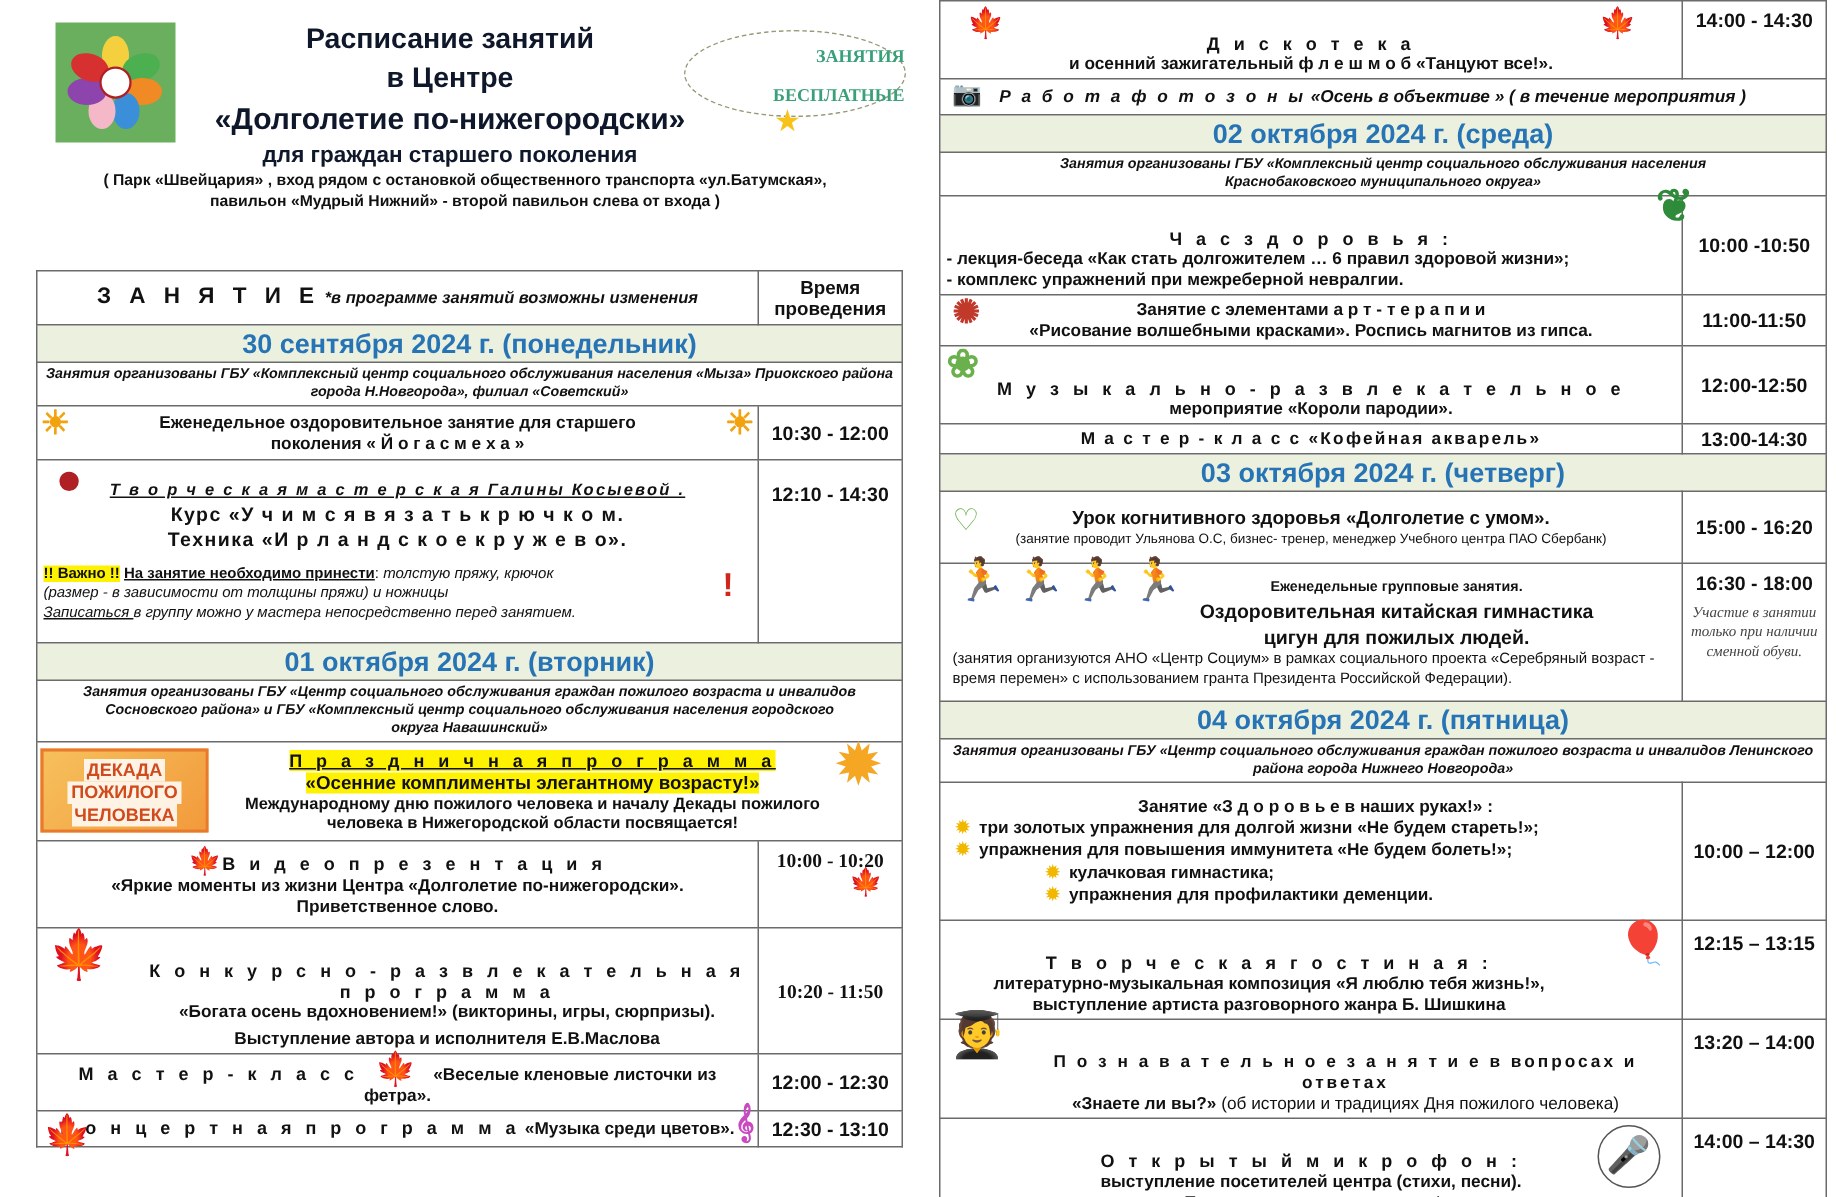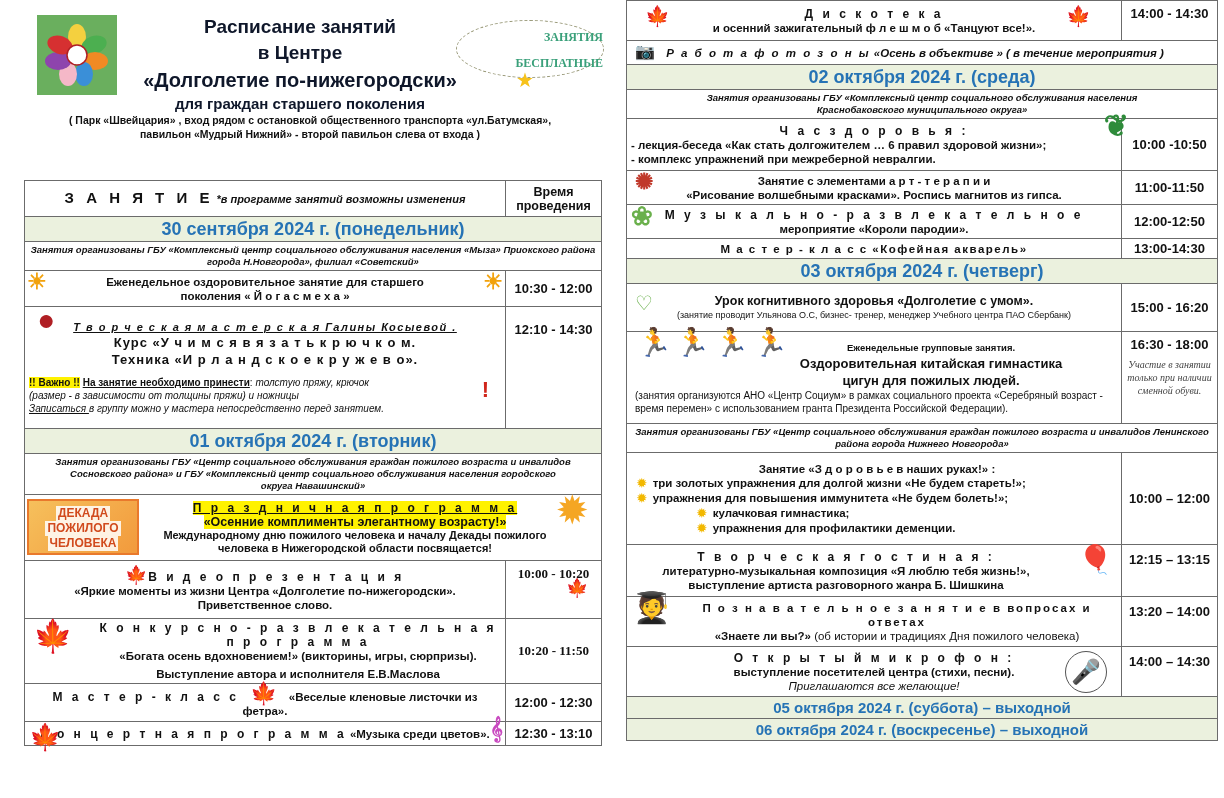--- a/index.html
+++ b/index.html
@@ -28,21 +28,21 @@
   td { border: 1.5px solid #6b6b6b; vertical-align: middle; padding: 2px 4px; font-size: 11.5px; line-height: 14px; }
   .tbl-left { position: absolute; left: 24px; top: 180px; width: 578px; }
   .tbl-right { position: absolute; left: 2px; top: 0px; width: 592px; }
   .col-time { width: 96px; }
   .day { background: #ebf1de; color: #2673b5; font-weight: bold; text-align: center; font-size: 18px; line-height: 22px; padding: 1px; }
   .day.small { font-size: 15px; line-height: 19px; }
   .org { font-style: italic; text-align: center; font-size: 9.5px; line-height: 12px; font-weight: bold; }
   .center { text-align: center; }
   .time { text-align: center; font-weight: bold; font-size: 13px; }
   .time-serif { text-align: center; font-weight: bold; font-size: 13px; font-family: "Liberation Serif", serif; }
-  .sp { letter-spacing: 3px; font-weight: bold; }
+  .sp { letter-spacing: 3px; font-weight: bold; margin-top: 19px; }
   .b { font-weight: bold; }
   .i { font-style: italic; }
   .u { text-decoration: underline; }
   .hl { background: #fff200; }
   .note-time { font-family: Liberation Serif, serif; font-style: italic; font-size: 10px; line-height: 13px; color: #444; font-weight: normal; margin-top: 6px; }
   .cellrel { position: relative; }
   .abs-ico { position: absolute; }
   .decada { display: inline-block; width: 112px; height: 56px; background: linear-gradient(135deg,#f6c05c,#f29a3c); border: 2px solid #e9792c; color: #d14a1d; font-weight: bold; font-size: 12px; line-height: 15px; text-align: center; padding-top: 5px; }
   .decada span { background: rgba(255,255,255,0.85); display: inline-block; padding: 0 2px; }
   .leaf { color: #e58c1c; font-size: 18px; }
@@ -265,20 +265,23 @@
           <div class="center b" style="font-size:13px;line-height:17px;padding-left:110px;">Оздоровительная китайская гимнастика</div>
           <div class="center b" style="font-size:13px;line-height:17px;padding-left:110px;">цигун  для пожилых людей.</div>
           <div style="font-size:10px;line-height:13px;">(занятия организуются АНО «Центр Социум» в рамках социального проекта «Серебряный возраст - время перемен»  с использованием гранта Президента Российской Федерации).</div>
         </td>
         <td class="time" style="vertical-align:top;padding-top:6px;">
           <div>16:30 - 18:00</div>
           <div class="note-time">Участие в занятии только при наличии сменной  обуви.</div>
         </td>
       </tr>
       <tr>
+        <td colspan="2" class="day">04 октября  2024  г. (пятница)</td>
+      </tr>
+      <tr>
         <td colspan="2" class="org">Занятия организованы   ГБУ «Центр социального обслуживания граждан пожилого возраста и инвалидов Ленинского района города Нижнего Новгорода»</td>
       </tr>
       <tr>
         <td class="b" style="height:92px;padding-left:10px;">
           <div class="center">Занятие «З д о р о в ь е  в наших руках!» :</div>
           <ul class="dots">
             <li><span class="star-i">✹</span><span>три золотых упражнения для долгой жизни «Не будем стареть!»;</span></li>
             <li><span class="star-i">✹</span><span>упражнения для повышения иммунитета  «Не будем болеть!»;</span></li>
             <li style="padding-left:60px;"><span class="star-i">✹</span><span>кулачковая гимнастика;</span></li>
             <li style="padding-left:60px;"><span class="star-i">✹</span><span>упражнения для профилактики деменции.</span></li>

